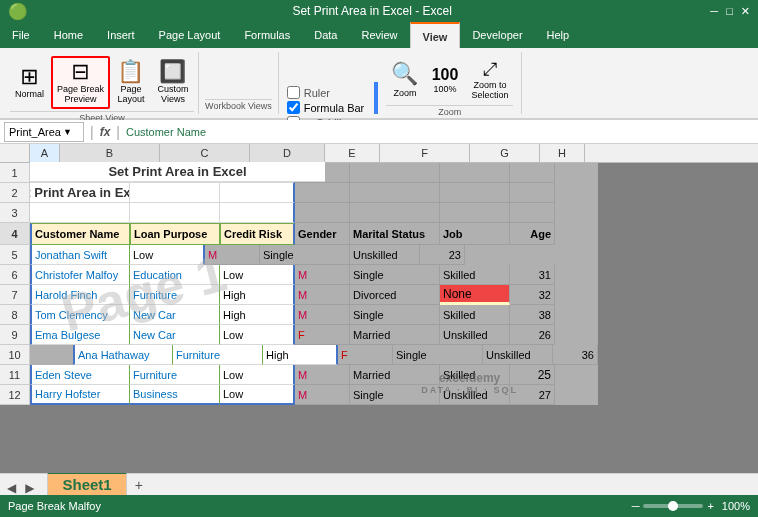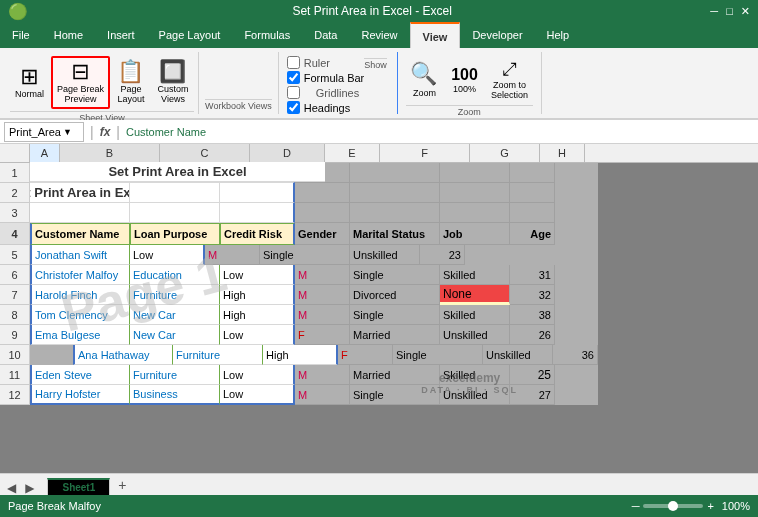--- a/index.html
+++ b/index.html
@@ -92,21 +92,21 @@
 
     <div style="display:flex; flex-direction:column; padding:4px 6px 0 6px; border-right:1px solid #d0d0d0;">
       <div style="font-size:9px; color:#888; padding-bottom:2px;"></div>
       <div style="display:flex; gap:4px; flex:1; align-items:center;">
 
         <div class="ribbon-btn" data-name="workbook-views-btn1" style="min-width:32px;"></div>
       </div>
       <div data-name="workbook-views-label" style="font-size:9px; color:#555; text-align:center; border-top:1px solid #d0d0d0; margin-top:2px; padding-top:1px; padding-bottom:3px;">Workbook Views</div>
     </div>
 
-    <div style="display:flex; flex-direction:row; padding:4px 10px 0 8px; border-right:1px solid #3b82f6;">
+    <div style="display:flex; flex-direction:column; padding:4px 10px 0 8px; border-right:4px solid #3b82f6;margin-top:30px;">
       <div style="display:flex; flex-direction:column; gap:2px; flex:1; justify-content:center;">
         <label class="ribbon-checkbox-row" data-name="ruler-checkbox-row" style="display:flex; align-items:center; gap:4px; font-size:11px; color:#555;">
           <input type="checkbox" data-name="ruler-checkbox" style="margin: 0px;">
           <span data-name="ruler-label">Ruler</span>
         </label>
         <label class="ribbon-checkbox-row" data-name="formulabar-checkbox-row" style="display:flex; align-items:center; gap:4px; font-size:11px;">
           <input type="checkbox" data-name="formulabar-checkbox" checked="" style="margin: 0px;">
           <span data-name="formulabar-label">Formula Bar</span>
         </label>
         <label class="ribbon-checkbox-row" data-name="gridlines-checkbox-row" style="display:flex; align-items:center; gap:16px; font-size:11px; color:#555;">
@@ -337,21 +337,21 @@
       <span style="font-weight:bold; font-size:13px; color:#333;" data-name="title-overlay-text">Set Print Area in Excel</span>
     </div>
 
   </div>
 
   <div class="sheet-tabs" data-name="sheet-tabs" style="background:#f0f0f0; border-top:1px solid #d0d0d0; height:22px; display:flex; align-items:flex-end; padding-left:4px;">
     <div style="display:flex; gap:3px; margin-right:10px; align-items:center;">
       <span data-name="tab-nav-left" style="cursor:pointer; font-size:12px; color:#555; padding:0 3px;">◀</span>
       <span data-name="tab-nav-right" style="cursor:pointer; font-size:12px; color:#555; padding:0 3px;">▶</span>
     </div>
-    <div class="sheet-tab active" data-name="sheet-tab-sheet1" style="background:#000000; border:1px solid #ccc; border-bottom:none; padding:2px 14px; font-size:10px; cursor:pointer; border-top:2px solid #217346; color:#217346;">Sheet1</div>
+    <div class="sheet-tab active" data-name="sheet-tab-sheet1" style="background:#fdba74; border:1px solid #ccc; border-bottom:none; padding:2px 14px; font-size:15px; cursor:pointer; border-top:2px solid #217346; color:#217346;">Sheet1</div>
     <div data-name="add-sheet-btn" style="cursor:pointer; padding:2px 6px; font-size:14px; color:#555; display:flex; align-items:center;">+</div>
   </div>
 
   <div class="status-bar" data-name="status-bar" style="background:#217346; color:white; height:22px; display:flex; align-items:center; padding:0 8px; font-size:11px;">
     <span data-name="status-mode">Page Break Malfoy</span>
     <span style="flex:1;"></span>
     <span data-name="status-zoom" style="display:flex; align-items:center; gap:4px;">
       <span data-name="zoom-out-btn" style="cursor:pointer;">─</span>
       <span data-name="zoom-slider" style="cursor:pointer; width:60px; height:4px; background:rgba(255,255,255,0.4); display:inline-block; position:relative; border-radius:2px;">
         <span style="position:absolute; left:50%; top:-3px; width:10px; height:10px; background:white; border-radius:50%; transform:translateX(-50%);"></span>

